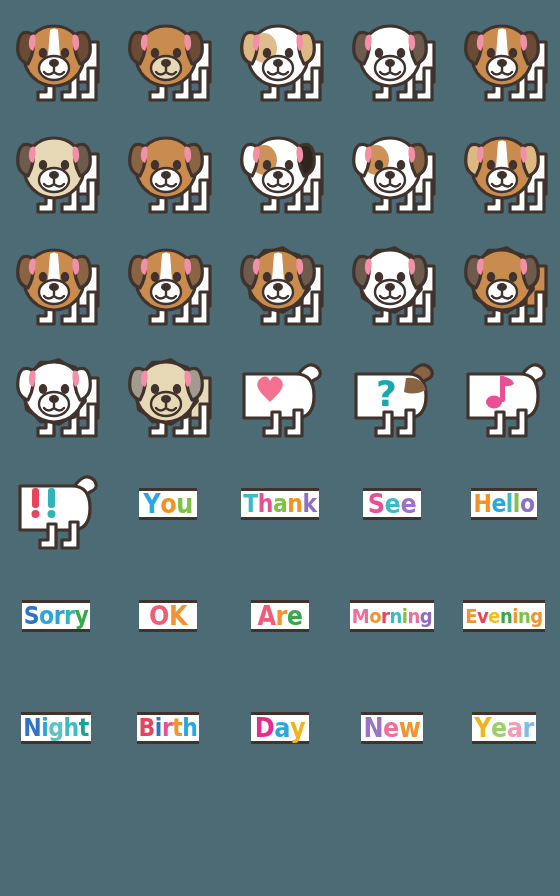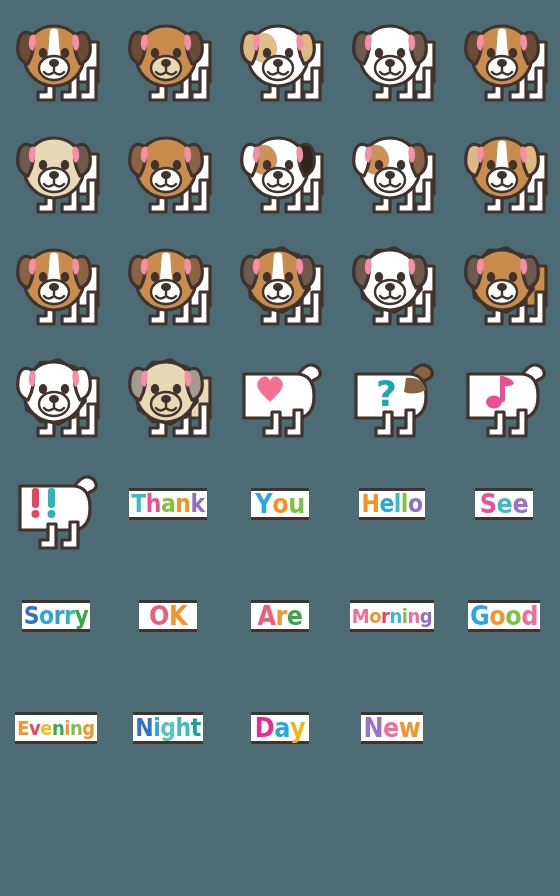--- a/index.html
+++ b/index.html
@@ -601,77 +601,82 @@
               <rect x="24" y="26" width="7" height="20" rx="3" fill="#e8445c"></rect>
               <circle cx="27.5" cy="52" r="4" fill="#e8445c"></circle>
            <rect x="40" y="26" width="7" height="20" rx="3" fill="#2fb5b8"></rect>
               <circle cx="43.5" cy="52" r="4" fill="#2fb5b8"></circle>
             </g>
     </g>
   </svg>
       </div>
     </div>
     <div class="cell">
+      <div class="card">
+        <div class="word"><span style="color: rgb(41, 168, 224);">Y</span><span style="color: rgb(245, 145, 30);">o</span><span style="color: rgb(125, 194, 66);">u</span></div>
+      </div>
+    </div>
+    <div class="cell">
       <div class="card sz-5">
         <div class="word"><span style="color: rgb(59, 188, 196);">T</span><span style="color: rgb(234, 79, 147);">h</span><span style="color: rgb(125, 194, 66);">a</span><span style="color: rgb(245, 145, 30);">n</span><span style="color: rgb(142, 111, 196);">k</span></div>
       </div>
     </div>
     <div class="cell">
       <div class="card">
-        <div class="word"><span style="color: rgb(41, 168, 224);">Y</span><span style="color: rgb(245, 145, 30);">o</span><span style="color: rgb(125, 194, 66);">u</span></div>
+        <div class="word"><span style="color: rgb(234, 79, 147);">S</span><span style="color: rgb(59, 188, 196);">e</span><span style="color: rgb(155, 114, 196);">e</span></div>
       </div>
     </div>
     <div class="cell">
       <div class="card sz-5">
         <div class="word"><span style="color: rgb(245, 145, 30);">H</span><span style="color: rgb(41, 168, 224);">e</span><span style="color: rgb(59, 188, 196);">l</span><span style="color: rgb(125, 194, 66);">l</span><span style="color: rgb(142, 111, 196);">o</span></div>
       </div>
     </div>
     <div class="cell">
-      <div class="card">
-        <div class="word"><span style="color: rgb(234, 79, 147);">S</span><span style="color: rgb(59, 188, 196);">e</span><span style="color: rgb(155, 114, 196);">e</span></div>
-      </div>
-    </div>
-    <div class="cell">
       <div class="card sz-5">
         <div class="word"><span style="color: rgb(47, 114, 198);">S</span><span style="color: rgb(41, 168, 224);">o</span><span style="color: rgb(47, 159, 216);">r</span><span style="color: rgb(47, 181, 184);">r</span><span style="color: rgb(58, 168, 74);">y</span></div>
       </div>
     </div>
     <div class="cell">
       <div class="card">
         <div class="word"><span style="color: rgb(239, 93, 119);">O</span><span style="color: rgb(240, 149, 47);">K</span></div>
       </div>
     </div>
     <div class="cell">
       <div class="card">
         <div class="word"><span style="color: rgb(239, 93, 119);">A</span><span style="color: rgb(240, 149, 47);">r</span><span style="color: rgb(58, 168, 74);">e</span></div>
       </div>
     </div>
     <div class="cell">
       <div class="card sz-7">
         <div class="word"><span style="color: rgb(239, 111, 154);">M</span><span style="color: rgb(240, 149, 47);">o</span><span style="color: rgb(232, 68, 92);">r</span><span style="color: rgb(59, 188, 196);">n</span><span style="color: rgb(125, 194, 66);">i</span><span style="color: rgb(239, 111, 154);">n</span><span style="color: rgb(142, 111, 196);">g</span></div>
       </div>
     </div>
     <div class="cell">
-      <div class="card">
-        <div class="word"><span style="color: rgb(41, 168, 224);">G</span><span style="color: rgb(240, 149, 47);">o</span><span style="color: rgb(125, 194, 66);">o</span><span style="color: rgb(239, 111, 154);">d</span></div>
-      </div>
-    </div>
-    <div class="cell">
       <div class="card sz-7">
         <div class="word"><span style="color: rgb(240, 149, 47);">E</span><span style="color: rgb(232, 68, 92);">v</span><span style="color: rgb(240, 192, 32);">e</span><span style="color: rgb(58, 168, 74);">n</span><span style="color: rgb(240, 149, 47);">i</span><span style="color: rgb(125, 194, 66);">n</span><span style="color: rgb(240, 149, 47);">g</span></div>
       </div>
     </div>
     <div class="cell">
       <div class="card sz-5">
         <div class="word"><span style="color: rgb(47, 114, 198);">N</span><span style="color: rgb(41, 168, 224);">i</span><span style="color: rgb(92, 194, 196);">g</span><span style="color: rgb(59, 188, 196);">h</span><span style="color: rgb(23, 163, 152);">t</span></div>
       </div>
     </div>
     <div class="cell">
+      <div class="card sz-5">
+        <div class="word"><span style="color: rgb(232, 68, 92);">B</span><span style="color: rgb(47, 114, 198);">i</span><span style="color: rgb(234, 79, 147);">r</span><span style="color: rgb(240, 149, 47);">t</span><span style="color: rgb(41, 168, 224);">h</span></div>
+      </div>
+    </div>
+    <div class="cell">
       <div class="card">
         <div class="word"><span style="color: rgb(234, 42, 143);">D</span><span style="color: rgb(41, 168, 224);">a</span><span style="color: rgb(240, 181, 30);">y</span></div>
       </div>
     </div>
     <div class="cell">
       <div class="card">
         <div class="word"><span style="color: rgb(155, 114, 196);">N</span><span style="color: rgb(239, 111, 154);">e</span><span style="color: rgb(240, 149, 47);">w</span></div>
       </div>
     </div>
+    <div class="cell">
+      <div class="card">
+        <div class="word"><span style="color: rgb(240, 181, 30);">Y</span><span style="color: rgb(156, 207, 106);">e</span><span style="color: rgb(245, 155, 181);">a</span><span style="color: rgb(127, 189, 232);">r</span></div>
+      </div>
+    </div>
   </div>
 
 </body></html>

